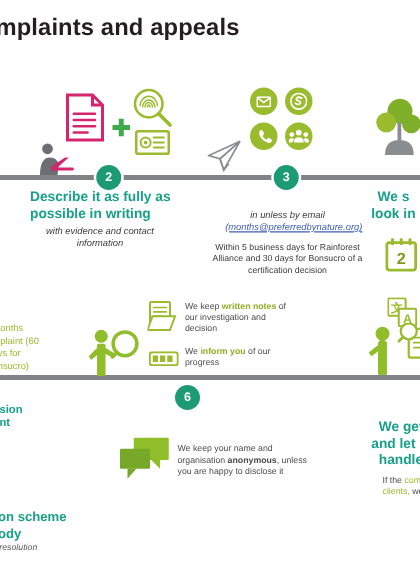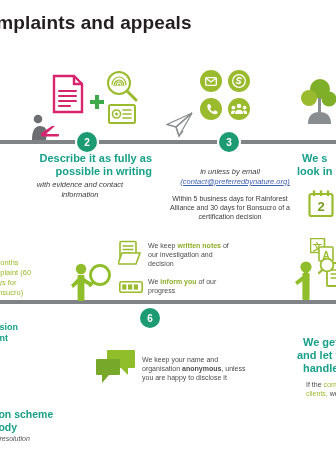--- a/index.html
+++ b/index.html
@@ -25,21 +25,21 @@
     width:20px;height:20px;border-radius:50%;
     background:#1c9a72;color:#ffffff;
     font-size:10px;font-weight:bold;
     display:flex;align-items:center;justify-content:center;
     box-shadow:0 0 0 2px #ffffff;
   }
 
   
   .step-head{
     color:#18a08a;font-size:11px;font-weight:bold;line-height:13px;
-    text-align:right;
+    text-align:left;
   }
   .step-sub{
     color:#3b3b3b;font-size:7.5px;font-style:italic;line-height:9.5px;text-align:center;
   }
   .step-note{
     color:#3b3b3b;font-size:7px;line-height:9px;text-align:center;
   }
   .email-link{
     color:#3f5fb0;font-size:7.5px;font-style:italic;text-decoration:underline;
     display:block;text-align:center;line-height:9.5px;white-space:nowrap;
@@ -175,21 +175,21 @@
       <path d="M10 15 L13 24 L17 19" fill="none" stroke="#8a8d8f" stroke-width="1.3"></path>
     </svg>
   </div>
 
   <div class="abs" style="left:219px;top:132px;">
     <div class="step-badge">3</div>
   </div>
 
   <div class="abs step-sub" style="left:172px;top:167px;width:116px;">in unless by email</div>
   <div class="abs" style="left:160px;top:177px;width:150px;">
-    <span class="email-link">(contact@preferredbynature.org)</span>
+    <span class="email-link">(months@preferredbynature.org)</span>
   </div>
   <div class="abs step-note" style="left:166px;top:194px;width:128px;">Within 5 business days for Rainforest Alliance and 30 days for Bonsucro of a certification decision</div>
 
   <div class="abs" style="left:300px;top:78px;">
     <svg width="40" height="48" viewBox="0 0 40 48">
       <circle cx="20" cy="11" r="10" fill="#7fae29"></circle>
       <circle cx="9" cy="20" r="8" fill="#9bbb2e"></circle>
       <circle cx="29" cy="21" r="7.5" fill="#7fae29"></circle>
       <rect x="18" y="20" width="3" height="14" fill="#8a8d8f"></rect>
       <path d="M8 46 q0 -12 11.5 -12 q11.5 0 11.5 12 z" fill="#8a8d8f"></path>

